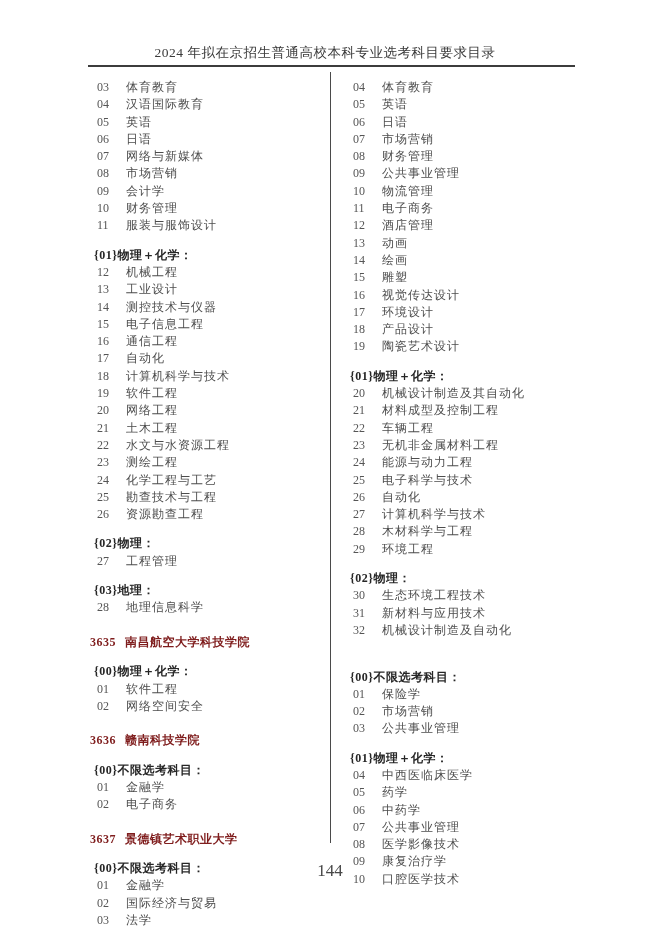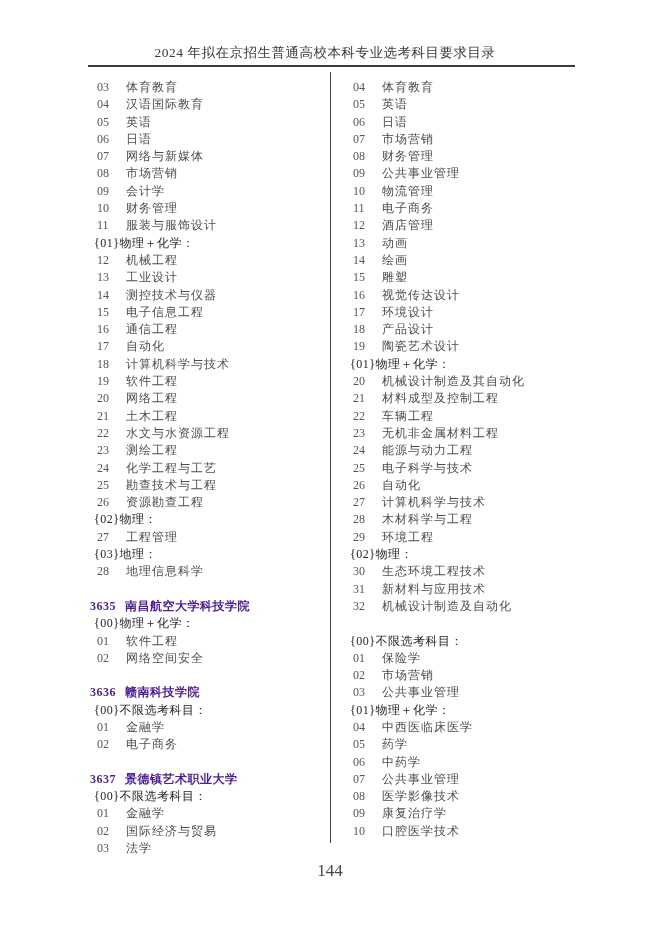--- a/index.html
+++ b/index.html
@@ -49,27 +49,28 @@
   .row.item { padding-left: 7px; }
   .row.item .num {
     display: inline-block;
     width: 21px;
     margin-right: 8px;
     color: #555555;
   }
   .row.item .name { color: #4d4d4d; letter-spacing: 1px; }
   .row.heading {
     padding-left: 4px;
-    font-weight: normal;
+    font-weight: bold;
     color: #262626;
     letter-spacing: 0.5px;
+    margin-top: 12px;
   }
   .row.college {
     font-weight: bold;
-    color: #4c1d95;
+    color: #7f1d1d;
   }
   .row.college .code {
     display: inline-block;
     margin-right: 9px;
     letter-spacing: 0.5px;
   }
   .row.college .cname { letter-spacing: 0.5px; }
   .page-number {
     position: absolute;
     top: 861px; left: 0; width: 660px;

